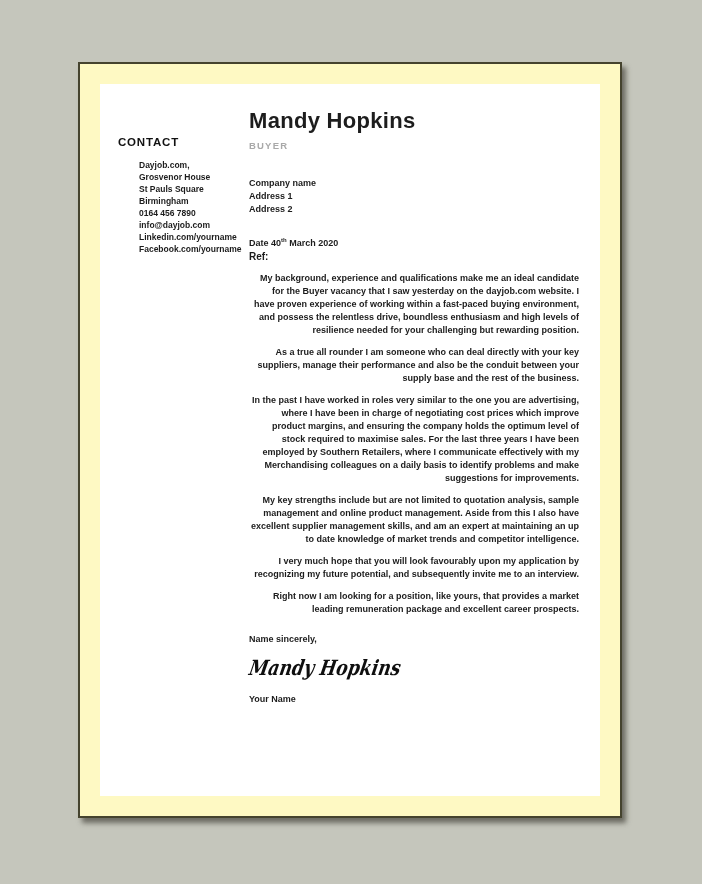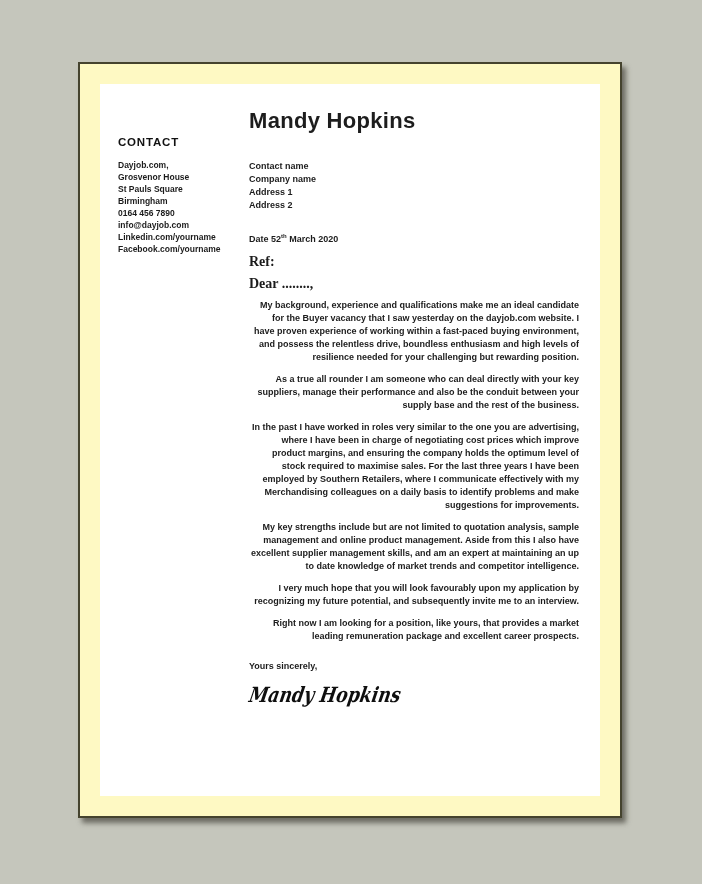--- a/index.html
+++ b/index.html
@@ -41,20 +41,21 @@
     font-weight: 700;
     letter-spacing: 0.8px;
     color: #111111;
     margin: 0 0 11px 0;
   }
   .contact-line {
     font-size: 8.5px;
     font-weight: 600;
     line-height: 12px;
     white-space: nowrap;
+    margin-left: 21px;
   }
   .main {
     position: absolute;
     left: 149px;
     top: 24px;
     width: 330px;
     color: #1c1c1c;
   }
   .candidate-name {
     font-size: 22px;
@@ -78,25 +79,23 @@
   }
   .recipient { margin-top: 26px; }
   .date-line {
     margin-top: 21px;
     font-size: 9px;
     font-weight: 600;
     line-height: 13px;
   }
   .date-line sup { font-size: 6px; line-height: 0; }
   .ref-line, .salutation {
-    margin-top: 9px;
-    font-size: 14px;
+    font-size: 10px;
     font-weight: 600;
     line-height: 13px;
-    font-family: Liberation Serif, serif;
   }
   .para {
     margin: 9px 0 0 0;
     font-size: 9px;
     font-weight: 600;
     line-height: 13px;
     text-align: right;
   }
   .closing {
     margin-top: 17px;
@@ -137,39 +136,39 @@
         <div class="contact-line">St Pauls Square</div>
         <div class="contact-line">Birmingham</div>
         <div class="contact-line">0164 456 7890</div>
         <div class="contact-line">info@dayjob.com</div>
         <div class="contact-line">Linkedin.com/yourname</div>
         <div class="contact-line">Facebook.com/yourname</div>
       </aside>
 
       <main class="main">
         <h1 class="candidate-name">Mandy Hopkins</h1>
+        <div class="role">BUYER</div>
 
         <div class="recipient">
-          <div class="recipient-line">Contact name</div>
           <div class="recipient-line">Company name</div>
           <div class="recipient-line">Address 1</div>
           <div class="recipient-line">Address 2</div>
         </div>
 
-        <div class="date-line"><span>Date 52</span><sup>th</sup><span> March 2020</span></div>
+        <div class="date-line"><span>Date 40</span><sup>th</sup><span> March 2020</span></div>
 
         <div class="ref-line">Ref:</div>
-        <div class="salutation">Dear ........,</div>
 
         <p class="para">My background, experience and qualifications make me an ideal candidate for the Buyer vacancy that I saw yesterday on the dayjob.com website. I have proven experience of working within a fast-paced buying environment, and possess the relentless drive, boundless enthusiasm and high levels of resilience needed for your challenging but rewarding position.</p>
         <p class="para">As a true all rounder I am someone who can deal directly with your key suppliers, manage their performance and also be the conduit between your supply base and the rest of the business.</p>
         <p class="para">In the past I have worked in roles very similar to the one you are advertising, where I have been in charge of negotiating cost prices which improve product margins, and ensuring the company holds the optimum level of stock required to maximise sales. For the last three years I have been employed by Southern Retailers, where I communicate effectively with my Merchandising colleagues on a daily basis to identify problems and make suggestions for improvements.</p>
         <p class="para">My key strengths include but are not limited to quotation analysis, sample management and online product management. Aside from this I also have excellent supplier management skills, and am an expert at maintaining an up to date knowledge of market trends and competitor intelligence.</p>
         <p class="para">I very much hope that you will look favourably upon my application by recognizing my future potential, and subsequently invite me to an interview.</p>
         <p class="para">Right now I am looking for a position, like yours, that provides a market leading remuneration package and excellent career prospects.</p>
 
-        <div class="closing">Yours sincerely,</div>
+        <div class="closing">Name sincerely,</div>
         <div class="signature">Mandy Hopkins</div>
+        <div class="signoff-name">Your Name</div>
       </main>
 
     </div>
   </div>
 </div>
 
 </body></html>

